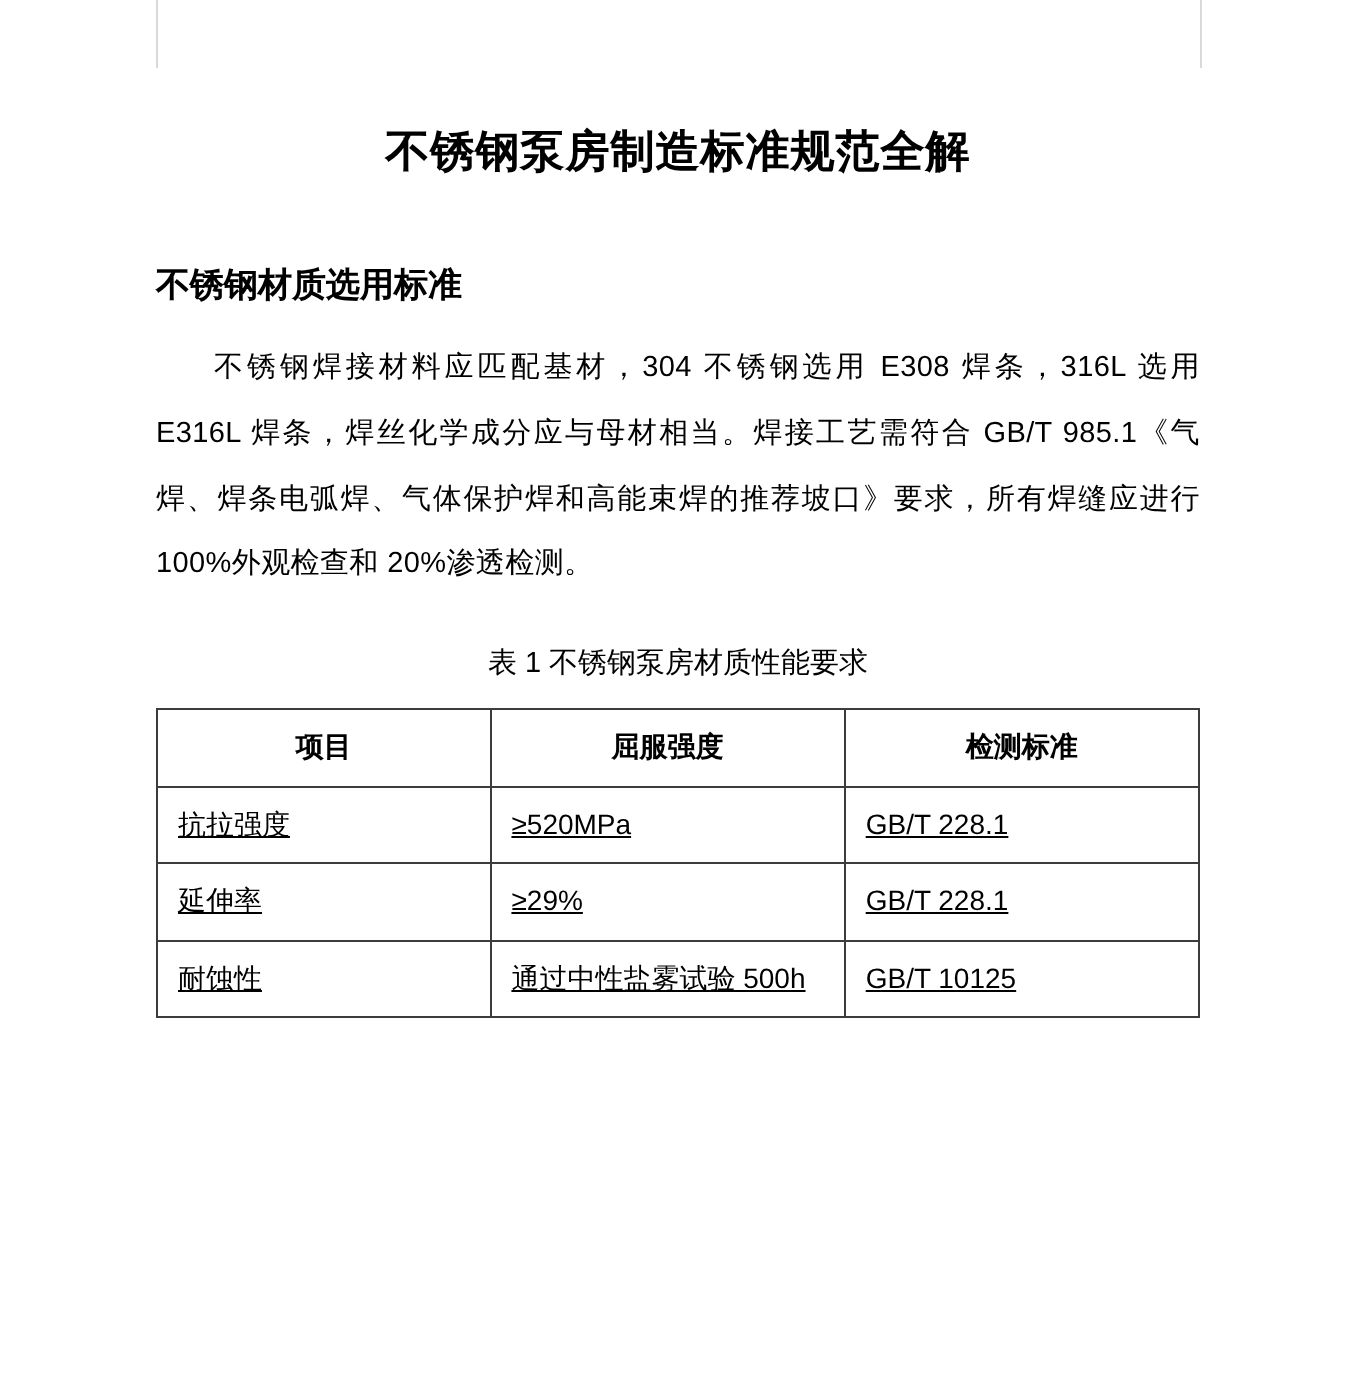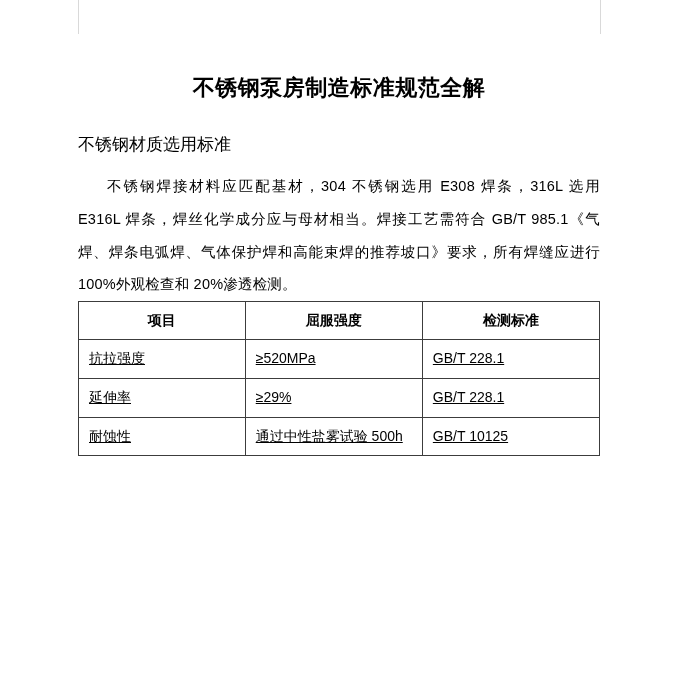--- a/index.html
+++ b/index.html
@@ -13,21 +13,21 @@
     font-family: "Liberation Sans", sans-serif;
     color: #000000;
     overflow: hidden;
     position: relative;
   }
   .page {
     position: relative;
     width: 678px;
     height: 692px;
     box-sizing: border-box;
-    padding: 12px 78px;
+    padding: 0 78px;
   }
   
   .guide {
     position: absolute;
     top: 0;
     width: 1px;
     height: 34px;
     background: #d9d9d9;
   }
   .guide.left { left: 78px; }
@@ -36,23 +36,23 @@
   .doc-title {
     margin: 0;
     padding-top: 62px;
     font-size: 22px;
     font-weight: bold;
     text-align: center;
     letter-spacing: 0.5px;
     line-height: 1.3;
   }
   .section-heading {
-    margin: 30px 0 0 0;
+    margin: 40px 0 0 0;
     font-size: 17px;
-    font-weight: normal;
+    font-weight: bold;
     line-height: 1.4;
   }
   .para {
     margin: 14px 0 0 0;
     font-size: 14.5px;
     line-height: 2.25;
     text-align: justify;
     text-indent: 2em;
     letter-spacing: 0.2px;
   }
@@ -95,20 +95,21 @@
   <div class="guide left"></div>
   <div class="guide right"></div>
 
   <h1 class="doc-title">不锈钢泵房制造标准规范全解</h1>
 
   <h2 class="section-heading">不锈钢材质选用标准</h2>
 
 
   <p class="para">不锈钢焊接材料应匹配基材，304 不锈钢选用 E308 焊条，316L 选用 E316L 焊条，焊丝化学成分应与母材相当。焊接工艺需符合 GB/T 985.1《气焊、焊条电弧焊、气体保护焊和高能束焊的推荐坡口》要求，所有焊缝应进行 100%外观检查和 20%渗透检测。</p>
 
+  <div class="table-caption">表 1  不锈钢泵房材质性能要求</div>
 
   <table class="spec-table">
     <colgroup>
       <col class="c1">
         <col class="c2">
         <col class="c3">
     </colgroup>
     <thead>
       <tr>
         <th>项目</th>

